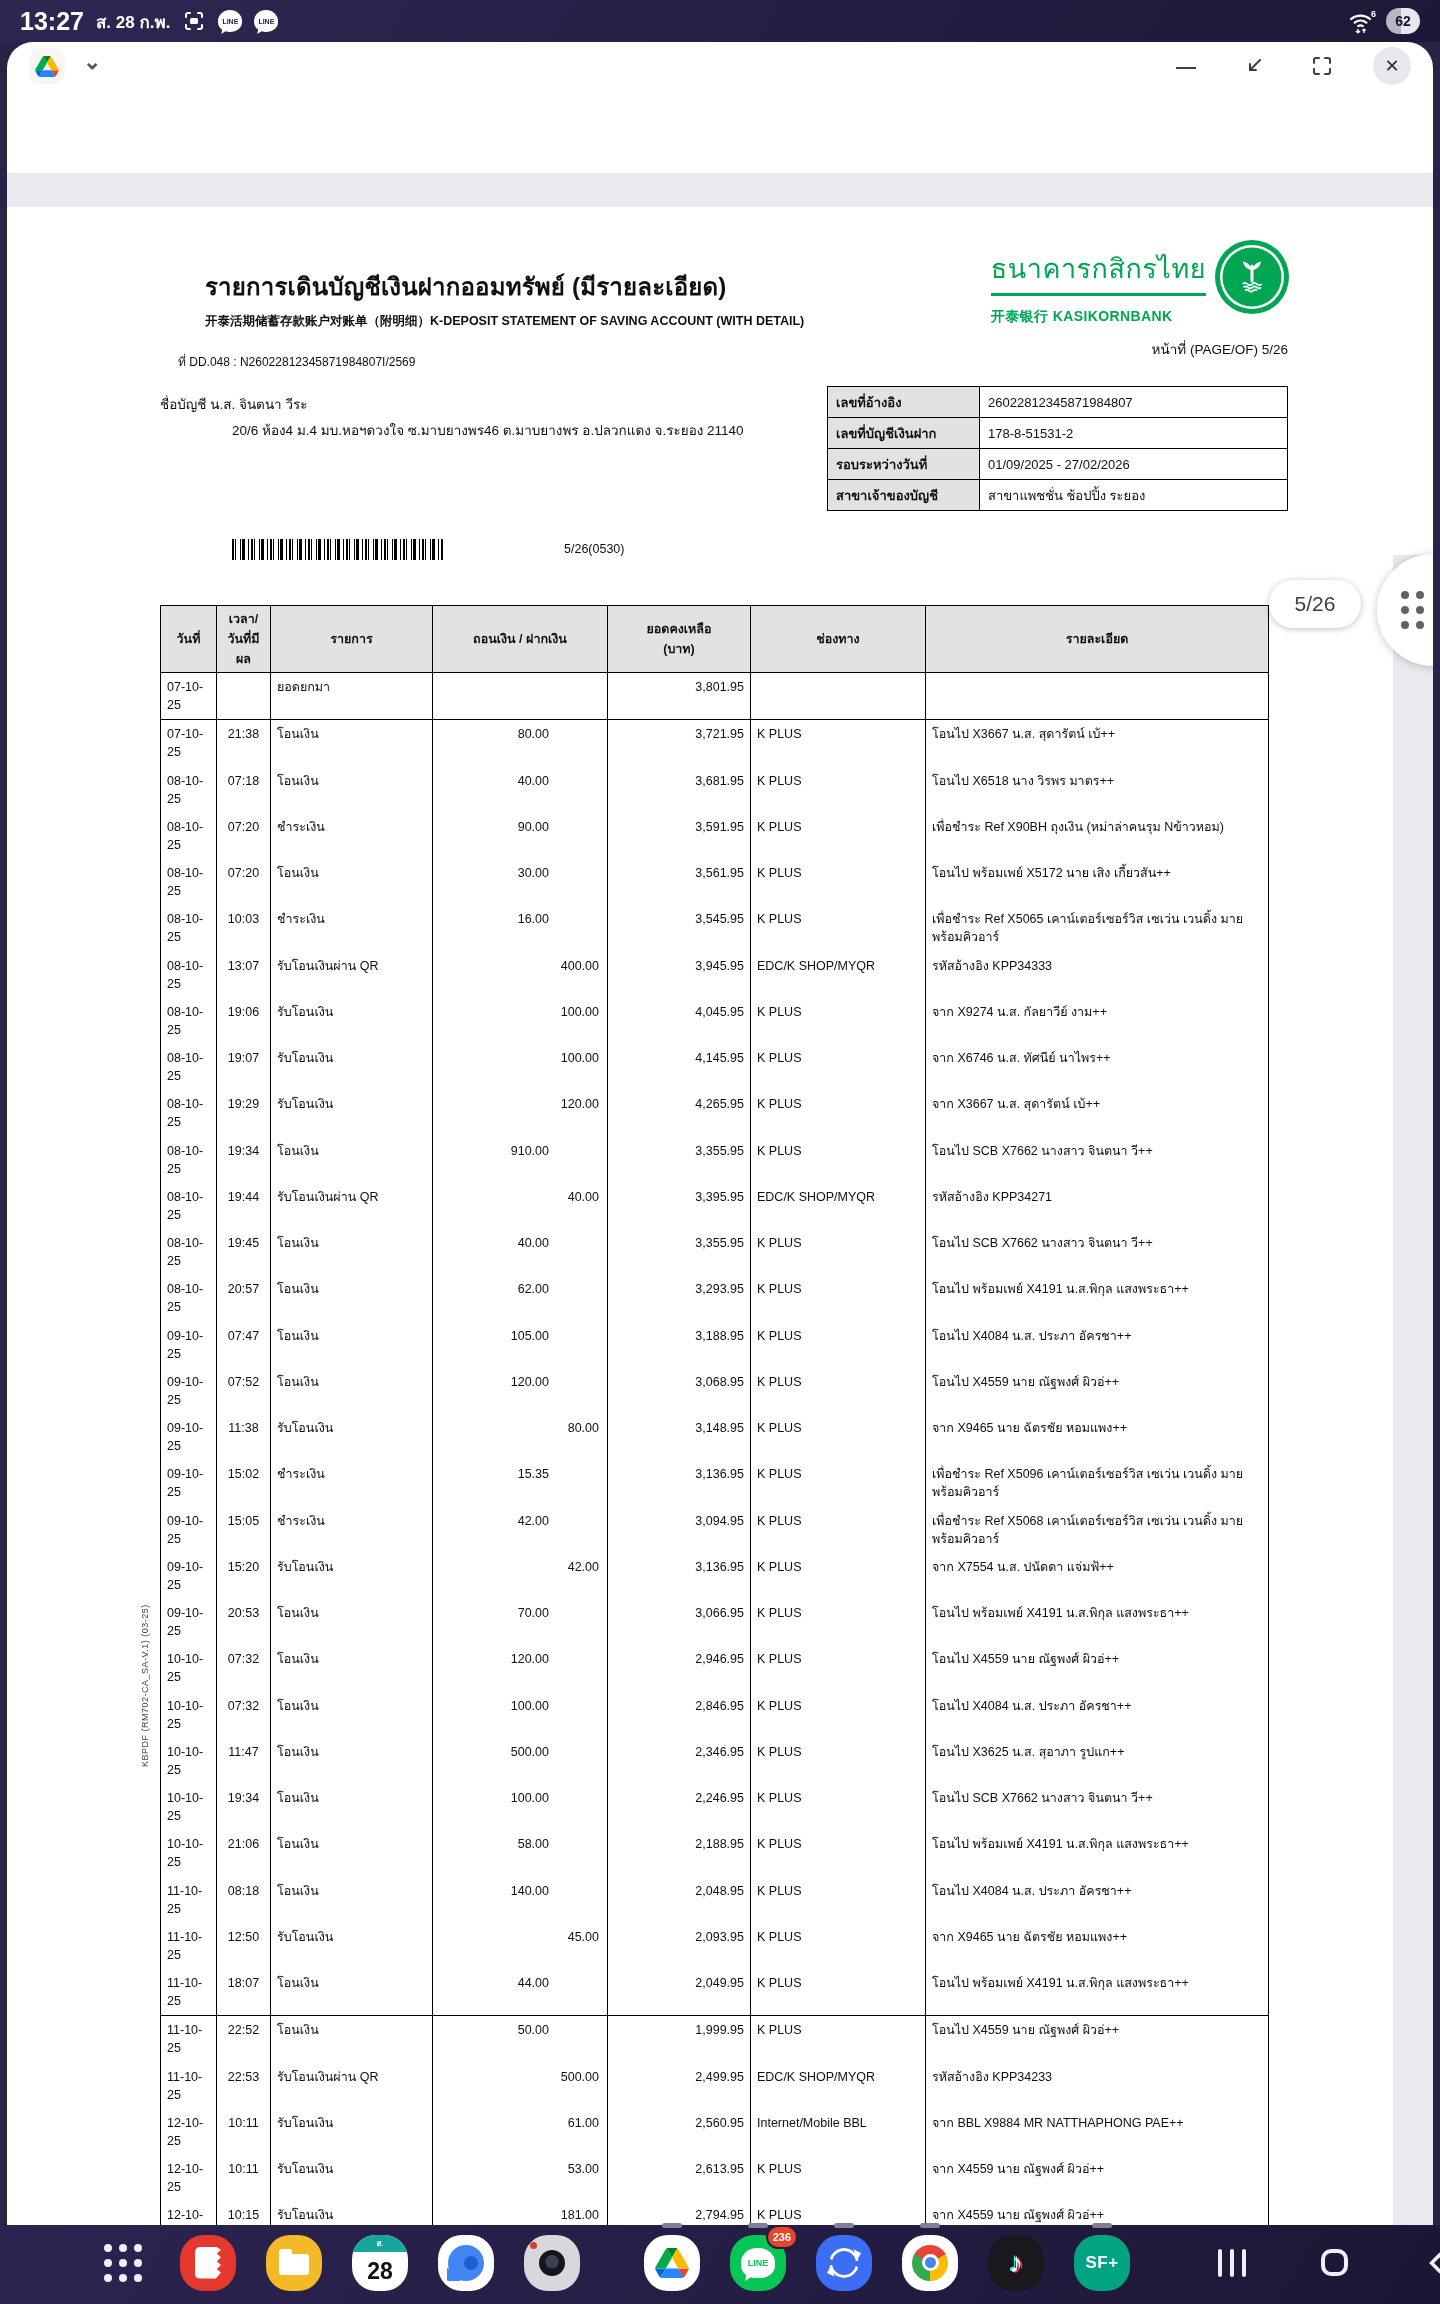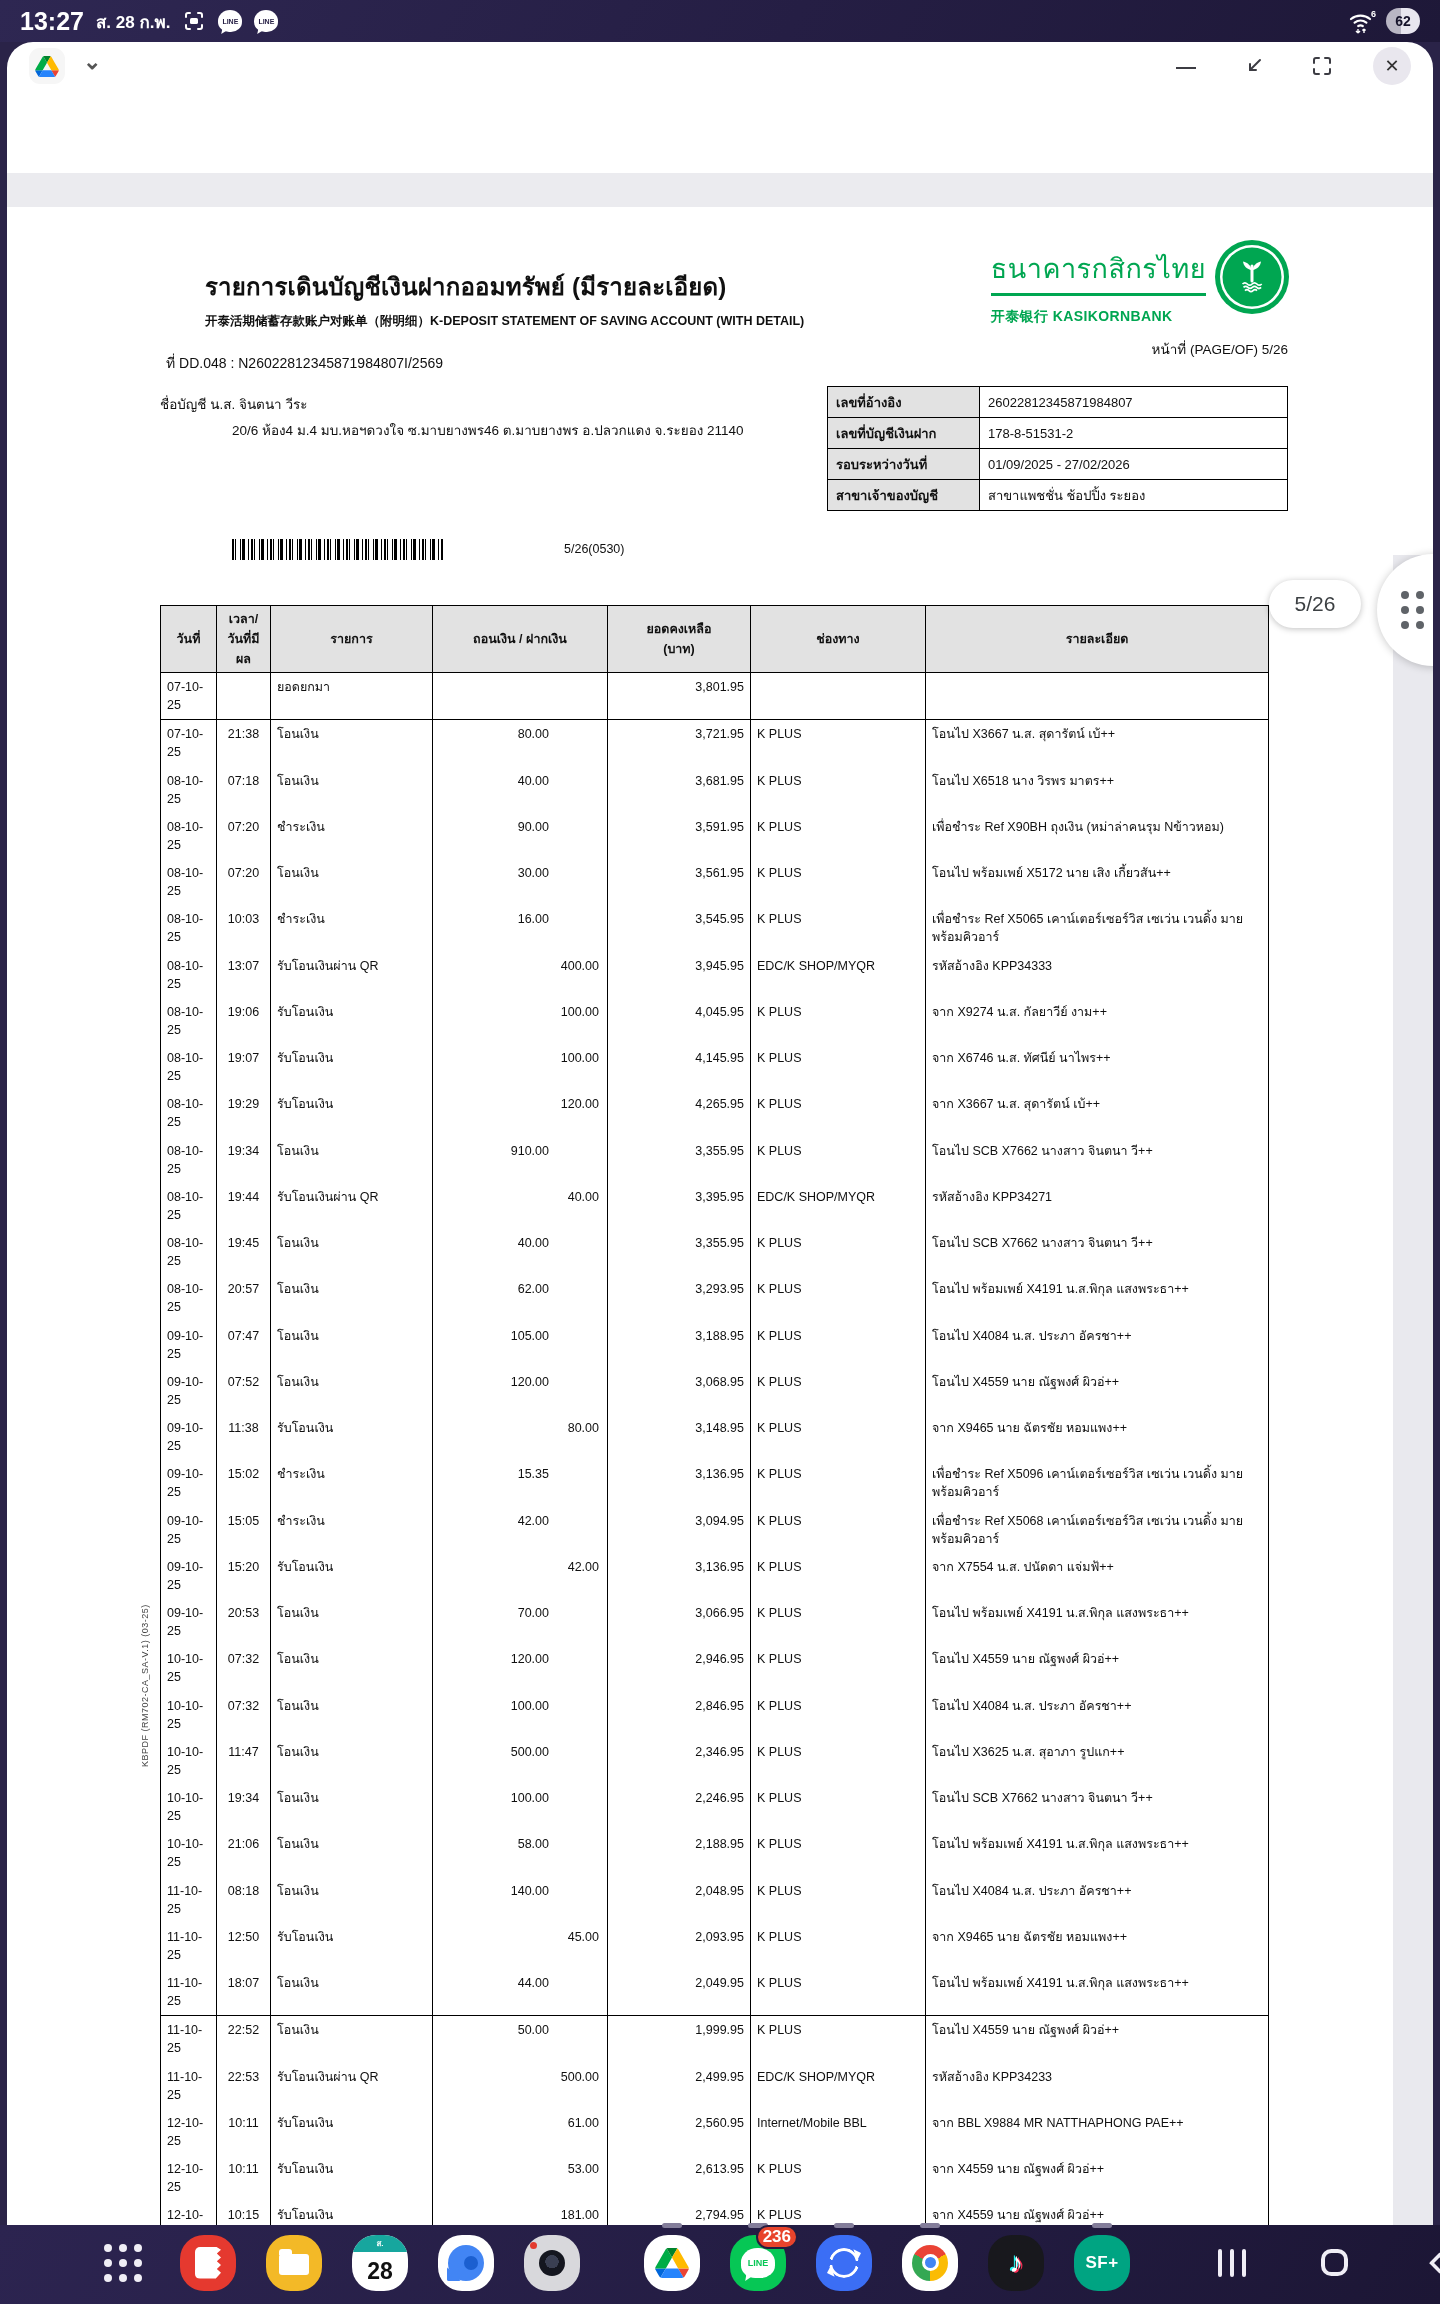--- a/index.html
+++ b/index.html
@@ -41,21 +41,21 @@
   .title-block{padding-left:45px;padding-top:22px;}
   .doc-title{font-size:24px;font-weight:800;letter-spacing:.2px;}
   .doc-sub{font-size:12.5px;font-weight:700;margin-top:7px;}
   .bank-block{margin-left:auto;display:flex;align-items:flex-start;gap:12px;}
   .bank-text{text-align:left;color:#00a651;padding-top:2px;}
   .bank-th{font-size:27px;font-weight:400;letter-spacing:.5px;border-bottom:3px solid #00a651;padding-bottom:3px;text-align:center;}
   .bank-en{font-size:14px;font-weight:800;margin-top:12px;letter-spacing:.4px;}
   .bank-circle{width:64px;height:64px;border-radius:50%;background:#00a651;box-shadow:0 0 0 2.5px #fff inset,0 0 0 5px #00a651;display:flex;align-items:center;justify-content:center;margin-right:4px;margin-left:2px;}
   .meta-row{position:relative;height:30px;margin-top:8px;}
   .page-of{position:absolute;right:0;top:0;font-size:13.5px;}
-  .doc-no{position:absolute;left:6px;top:14px;font-size:14px;}
+  .doc-no{position:absolute;left:18px;top:14px;font-size:12px;}
   .acct-row{display:flex;margin-top:24px;}
   .acct-left{font-size:13.5px;line-height:1.9;}
   .acct-addr{padding-left:72px;}
   .info-table{margin-left:auto;border-collapse:collapse;margin-top:-6px;}
   .info-table td{border:1.5px solid #000;font-size:13px;height:31px;padding:2px 8px;}
   .info-table td.lbl{background:#e2e2e2;font-weight:700;width:152px;}
   .info-table td.val{width:308px;background:#fff;}
   .barcode-row{display:flex;align-items:center;margin-top:26px;height:24px;}
   .barcode{width:212px;height:21px;margin-left:72px;
     background:repeating-linear-gradient(90deg,#000 0 2px,#fff 2px 3px,#000 3px 4px,#fff 4px 8px,#000 8px 9px,#fff 9px 10px,#000 10px 13px,#fff 13px 16px,#000 16px 17px,#fff 17px 19px);}
@@ -106,21 +106,21 @@
   .msg-bub:after{content:"";position:absolute;right:6px;top:11px;width:14px;height:14px;border-radius:50%;background:#1b5fd0;}
   .ic-cam{background:#d8d8dc;}
   .lens{width:26px;height:26px;border-radius:50%;background:radial-gradient(circle at 50% 45%,#3a3f52 0 34%,#14161f 35% 100%);position:relative;}
   .lens:before{content:"";position:absolute;left:-9px;top:-8px;width:7px;height:7px;border-radius:50%;background:#e33a2e;}
   .ic-drive{background:#fff;}
   .ic-line{background:#06c755;}
   .line-big{width:34px;height:30px;background:#fff;border-radius:48% 48% 42% 42%;display:flex;align-items:center;justify-content:center;
     font-size:9px;font-weight:800;color:#06c755;position:relative;}
   .line-big:after{content:"";position:absolute;left:5px;bottom:-4px;border:5px solid transparent;border-top-color:#fff;border-left-color:#fff;transform:rotate(10deg);}
   .badge{position:absolute;top:-10px;right:-12px;min-width:30px;height:24px;border-radius:13px;background:#e8442c;border:2.5px solid #241d40;
-    color:#fff;font-size:17px;font-weight:700;display:flex;align-items:center;justify-content:center;padding:0 5px;z-index:2;}
+    color:#fff;font-size:11px;font-weight:700;display:flex;align-items:center;justify-content:center;padding:0 5px;z-index:2;}
   .ic-switch{background:#3b6ef5;}
   .sw-ring{width:30px;height:30px;border:3.5px solid #fff;border-radius:50%;position:relative;
     -webkit-mask:conic-gradient(#000 0 80deg,transparent 80deg 105deg,#000 105deg 260deg,transparent 260deg 285deg,#000 285deg);
     mask:conic-gradient(#000 0 80deg,transparent 80deg 105deg,#000 105deg 260deg,transparent 260deg 285deg,#000 285deg);}
   .sw-a1,.sw-a2{position:absolute;width:0;height:0;border:6px solid transparent;}
   .sw-a1{border-left-color:#fff;right:5px;top:12px;transform:rotate(-18deg);}
   .sw-a2{border-right-color:#fff;left:5px;bottom:12px;transform:rotate(-18deg);}
   .ic-chrome{background:#fff;}
   .chrome-disc{width:36px;height:36px;border-radius:50%;background:conic-gradient(from 60deg,#fbbc04 0 120deg,#34a853 120deg 240deg,#ea4335 240deg 360deg);
     display:flex;align-items:center;justify-content:center;}

